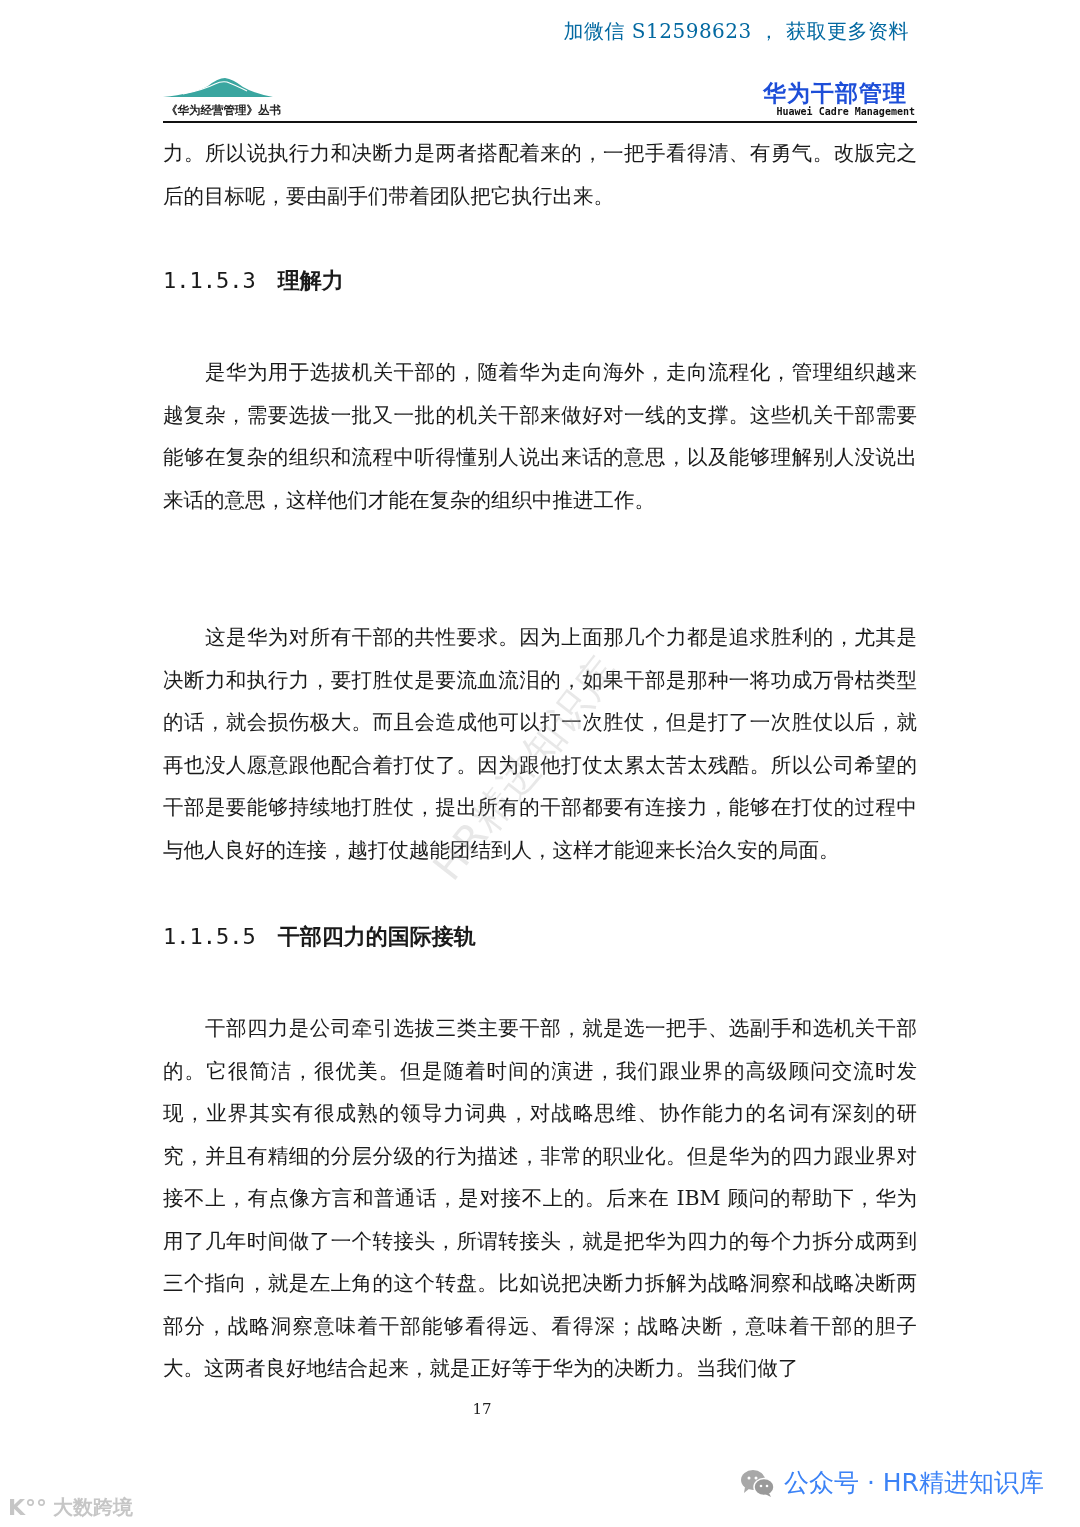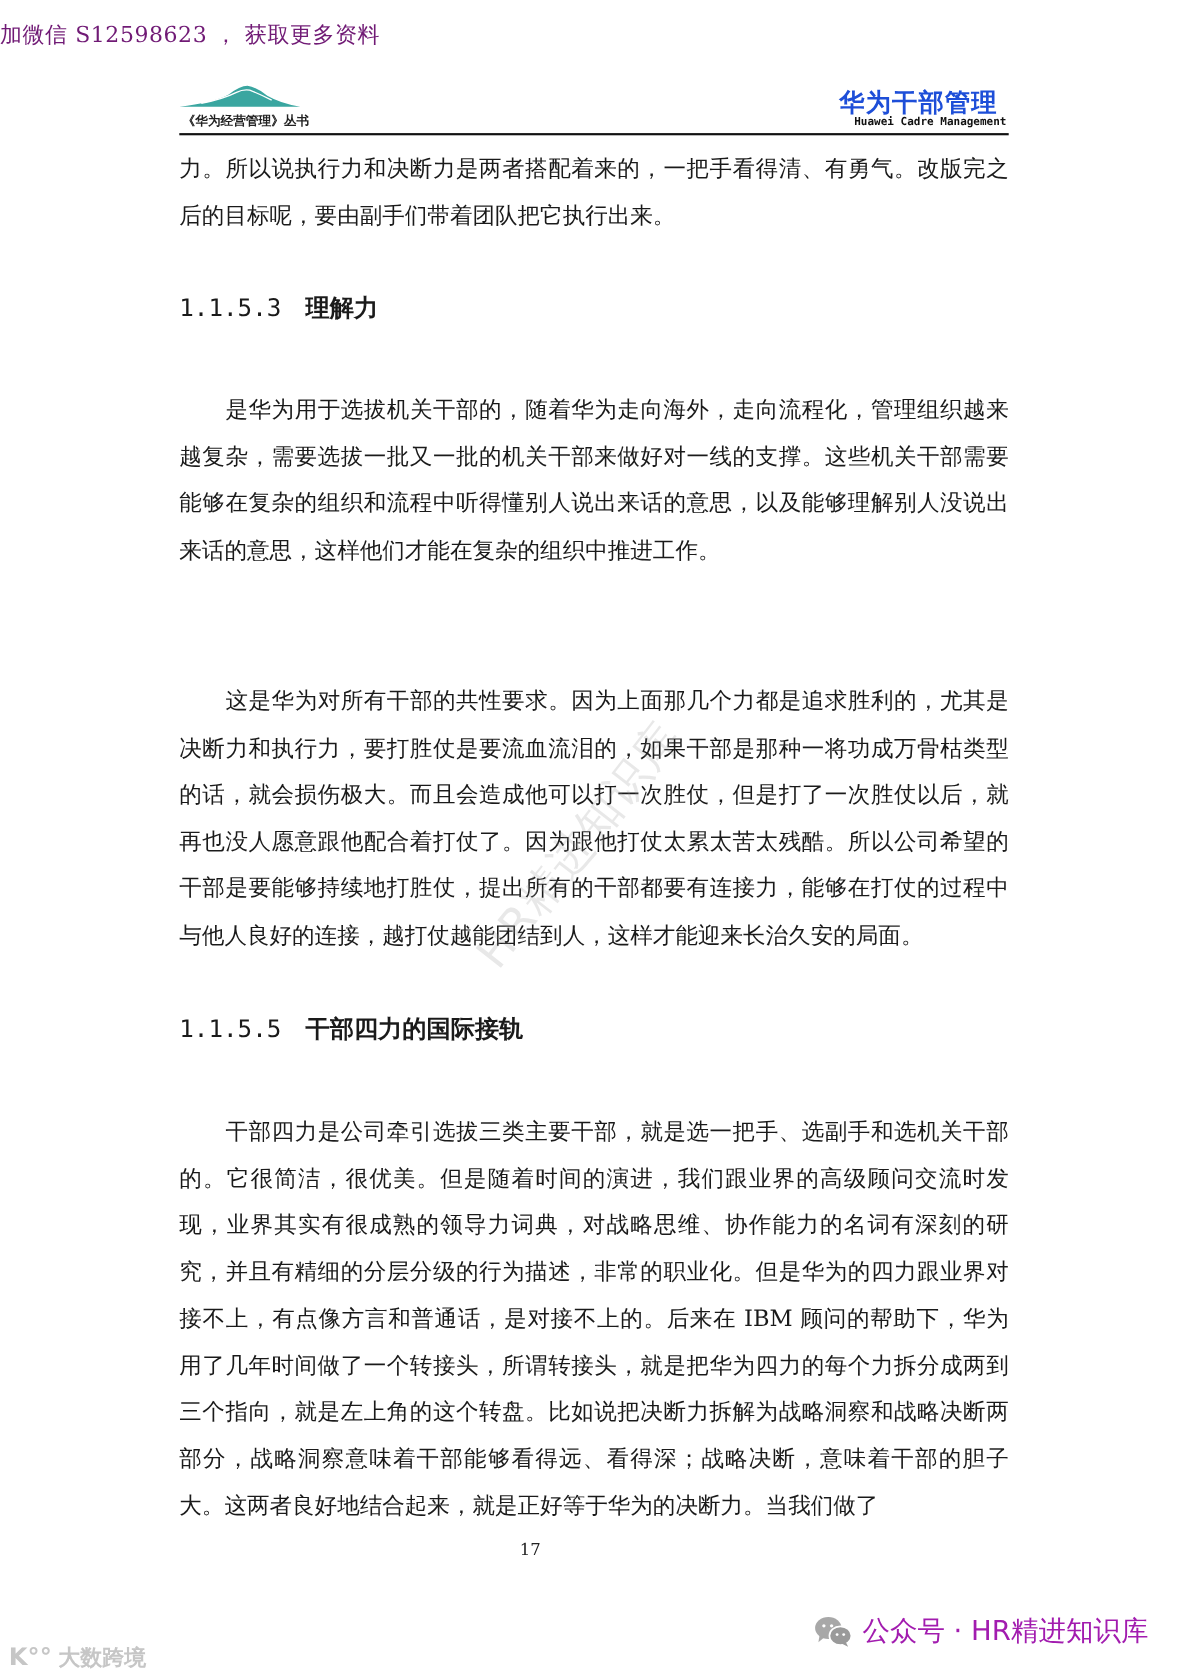--- a/index.html
+++ b/index.html
@@ -1,40 +1,40 @@
 <!DOCTYPE html>
 <html><head>
 <meta charset="utf-8">
 <style>
   html, body { margin: 0; padding: 0; background: #ffffff; }
   body { width: 1080px; height: 1527px; position: relative; overflow: hidden;
          font-family: "DejaVu Serif", "Liberation Serif", serif; color: #1a1a1a; }
-  .top-banner { position: absolute; top: 18px; left: 0; width: 909px; text-align: left;
-                font-size: 20px; color: #701a75; letter-spacing: 0.5px; }
+  .top-banner { position: absolute; top: 18px; left: 0; width: 909px; text-align: right;
+                font-size: 20px; color: #0369a1; letter-spacing: 0.5px; }
   .header { position: absolute; top: 76px; left: 163px; width: 754px; height: 44px; }
   .logo { position: absolute; left: 0; top: 0; width: 110px; height: 22px; }
   .series { position: absolute; left: 3px; top: 27px; font-size: 11.5px; color: #222;
             font-family: "DejaVu Sans", sans-serif; font-weight: bold; }
   .brand-cn { position: absolute; right: 10px; top: 2px; font-size: 23px; font-weight: bold; color: #1d4ed8;
               font-family: "DejaVu Sans", sans-serif; letter-spacing: 1px; }
   .brand-en { position: absolute; right: 2px; top: 30px; font-size: 10px; color: #111;
               font-family: "DejaVu Sans Mono", monospace; font-weight: bold; }
   .header-rule { position: absolute; left: 163px; top: 121px; width: 754px; height: 2px; background: #111; }
   .content { position: absolute; left: 163px; top: 132px; width: 754px; }
   p.para { margin: 0; font-size: 20.5px; line-height: 42.5px; text-align: justify; }
   p.indent { text-indent: 42px; }
   h3.sec { margin: 0; font-size: 22px; font-weight: bold; line-height: 40px;
            font-family: "DejaVu Sans", sans-serif; }
   h3.sec .num { font-family: "DejaVu Sans Mono", monospace; font-weight: normal; margin-right: 22px; margin-top: 16px; }
   .page-num { position: absolute; top: 1400px; left: 0; width: 964px; text-align: center; font-size: 15px; color: #222; }
   .watermark { position: absolute; left: 390px; top: 740px; transform: rotate(-52deg);
                font-size: 40px; color: rgba(150,150,150,0.22); font-family: "DejaVu Sans", sans-serif;
                letter-spacing: 2px; pointer-events: none; white-space: nowrap; }
   .footer-wm-right { position: absolute; right: 36px; top: 1466px; display: flex; align-items: center;
-                     color: #a21caf; font-size: 25px; font-family: "DejaVu Sans", sans-serif; }
+                     color: #3b82f6; font-size: 25px; font-family: "DejaVu Sans", sans-serif; }
   .footer-wm-right svg { margin-right: 8px; }
   .footer-wm-left { position: absolute; left: 8px; top: 1494px; display: flex; align-items: center;
                     color: #c6c6c6; font-size: 20px; font-family: "DejaVu Sans", sans-serif; font-weight: bold; }
   .footer-wm-left .k { font-size: 22px; margin-right: 6px; }
 </style>
 </head>
 <body>
 
 <div class="top-banner">加微信 S12598623 ， 获取更多资料</div>
 

